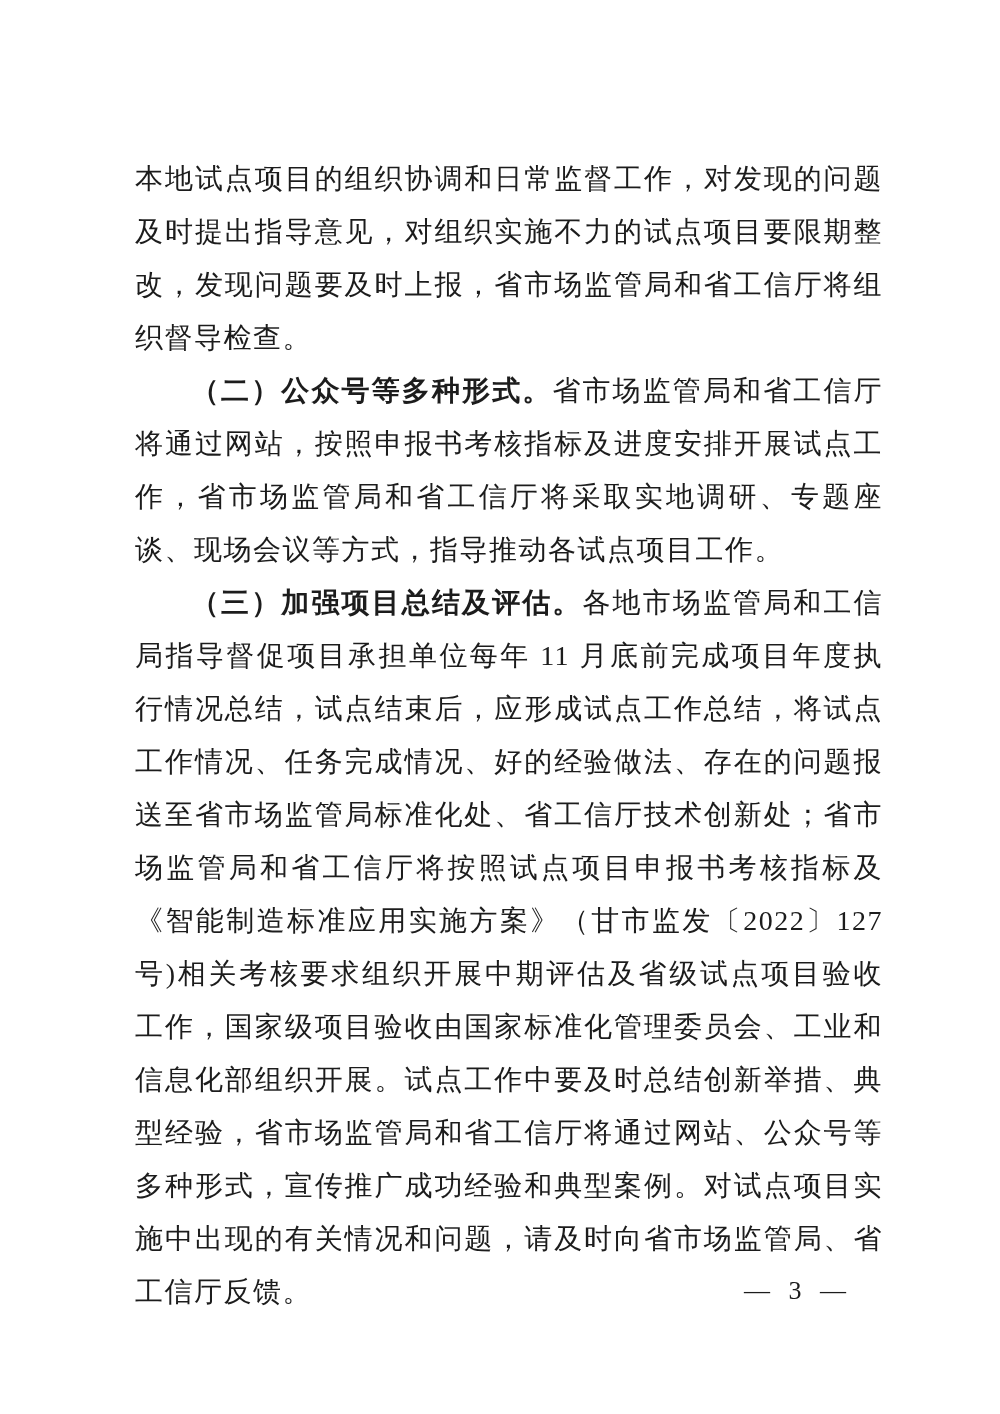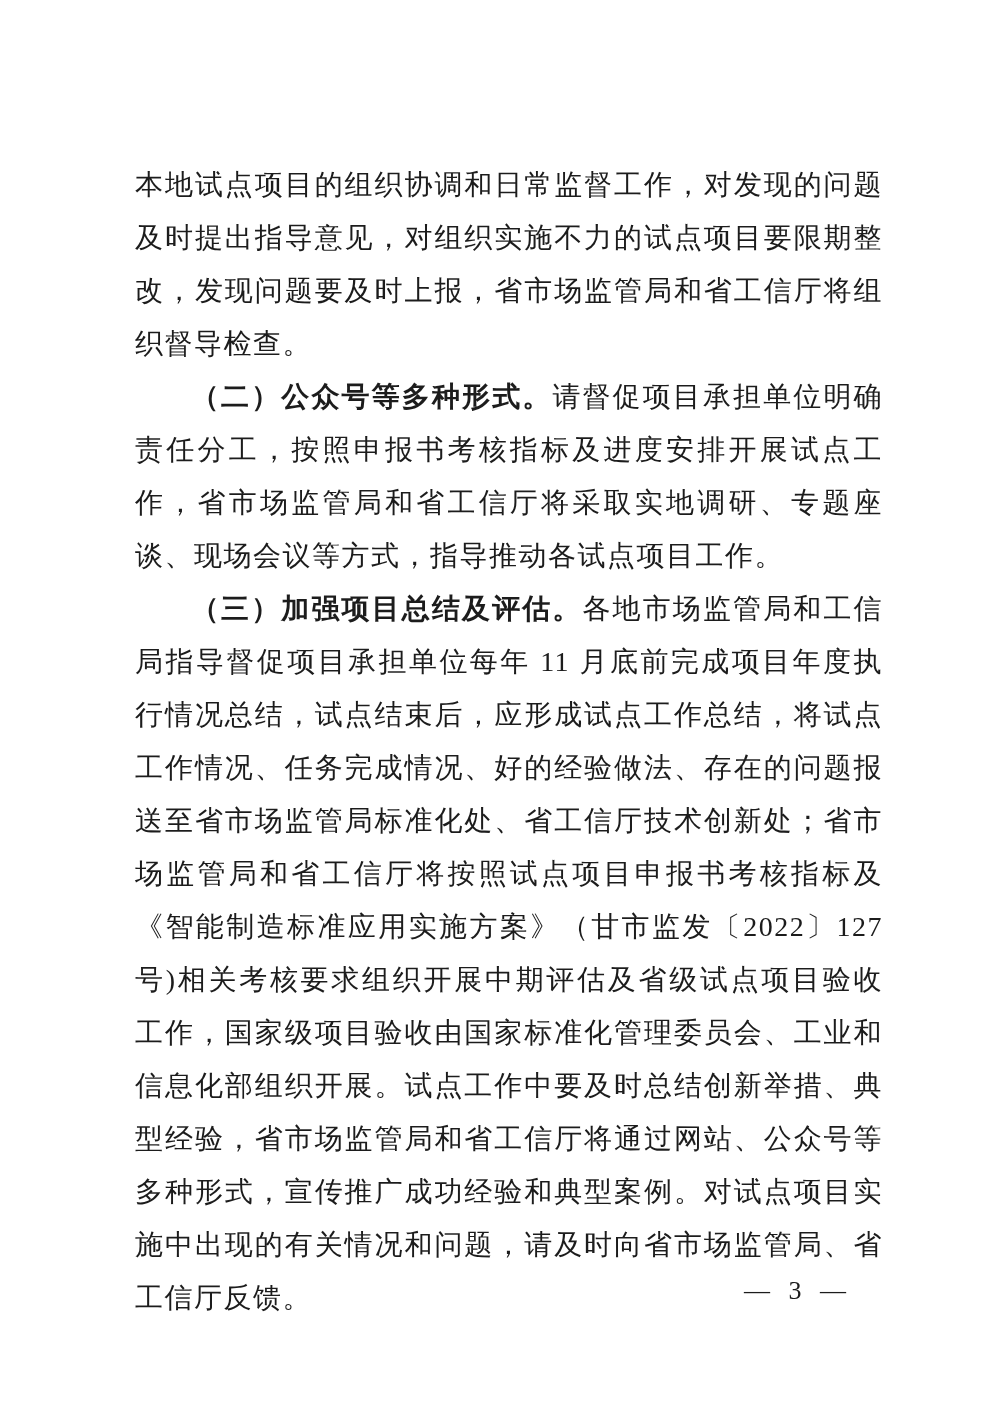--- a/index.html
+++ b/index.html
@@ -10,21 +10,21 @@
     width: 1000px;
     height: 1414px;
     background: #ffffff;
     position: relative;
     font-family: "Liberation Serif", "DejaVu Serif", serif;
     color: #1c1c1c;
     overflow: hidden;
   }
   .doc-body {
     position: absolute;
-    top: 158px;
+    top: 152px;
     left: 135px;
     width: 748px;
   }
   .para {
     margin: 0;
     font-size: 28px;
     line-height: 53px;
     text-align: justify;
     text-justify: inter-character;
     letter-spacing: 1.5px;
@@ -46,19 +46,19 @@
     white-space: nowrap;
   }
 </style>
 </head>
 <body>
 
 <div class="doc-body">
 
   <p class="para"><span>本地试点项目的组织协调和日常监督工作，对发现的问题及时提出指导意见，对组织实施不力的试点项目要限期整改，发现问题要及时上报，省市场监管局和省工信厅将组织督导检查。</span></p>
 
-  <p class="para indent"><span class="lead">（二）公众号等多种形式。</span><span>请督促项目承担单位明确责任分工，按照申报书考核指标及进度安排开展试点工作，省市场监管局和省工信厅将采取实地调研、专题座谈、现场会议等方式，指导推动各试点项目工作。</span></p>
+  <p class="para indent"><span class="lead">（二）公众号等多种形式。</span><span>省市场监管局和省工信厅将通过网站，按照申报书考核指标及进度安排开展试点工作，省市场监管局和省工信厅将采取实地调研、专题座谈、现场会议等方式，指导推动各试点项目工作。</span></p>
 
   <p class="para indent"><span class="lead">（三）加强项目总结及评估。</span><span>各地市场监管局和工信局指导督促项目承担单位每年 11 月底前完成项目年度执行情况总结，试点结束后，应形成试点工作总结，将试点工作情况、任务完成情况、好的经验做法、存在的问题报送至省市场监管局标准化处、省工信厅技术创新处；省市场监管局和省工信厅将按照试点项目申报书考核指标及《智能制造标准应用实施方案》（甘市监发〔2022〕127 号)相关考核要求组织开展中期评估及省级试点项目验收工作，国家级项目验收由国家标准化管理委员会、工业和信息化部组织开展。试点工作中要及时总结创新举措、典型经验，省市场监管局和省工信厅将通过网站、公众号等多种形式，宣传推广成功经验和典型案例。对试点项目实施中出现的有关情况和问题，请及时向省市场监管局、省工信厅反馈。</span></p>
 
 </div>
 
 <div class="page-footer">— 3 —</div>
 
 </body></html>

